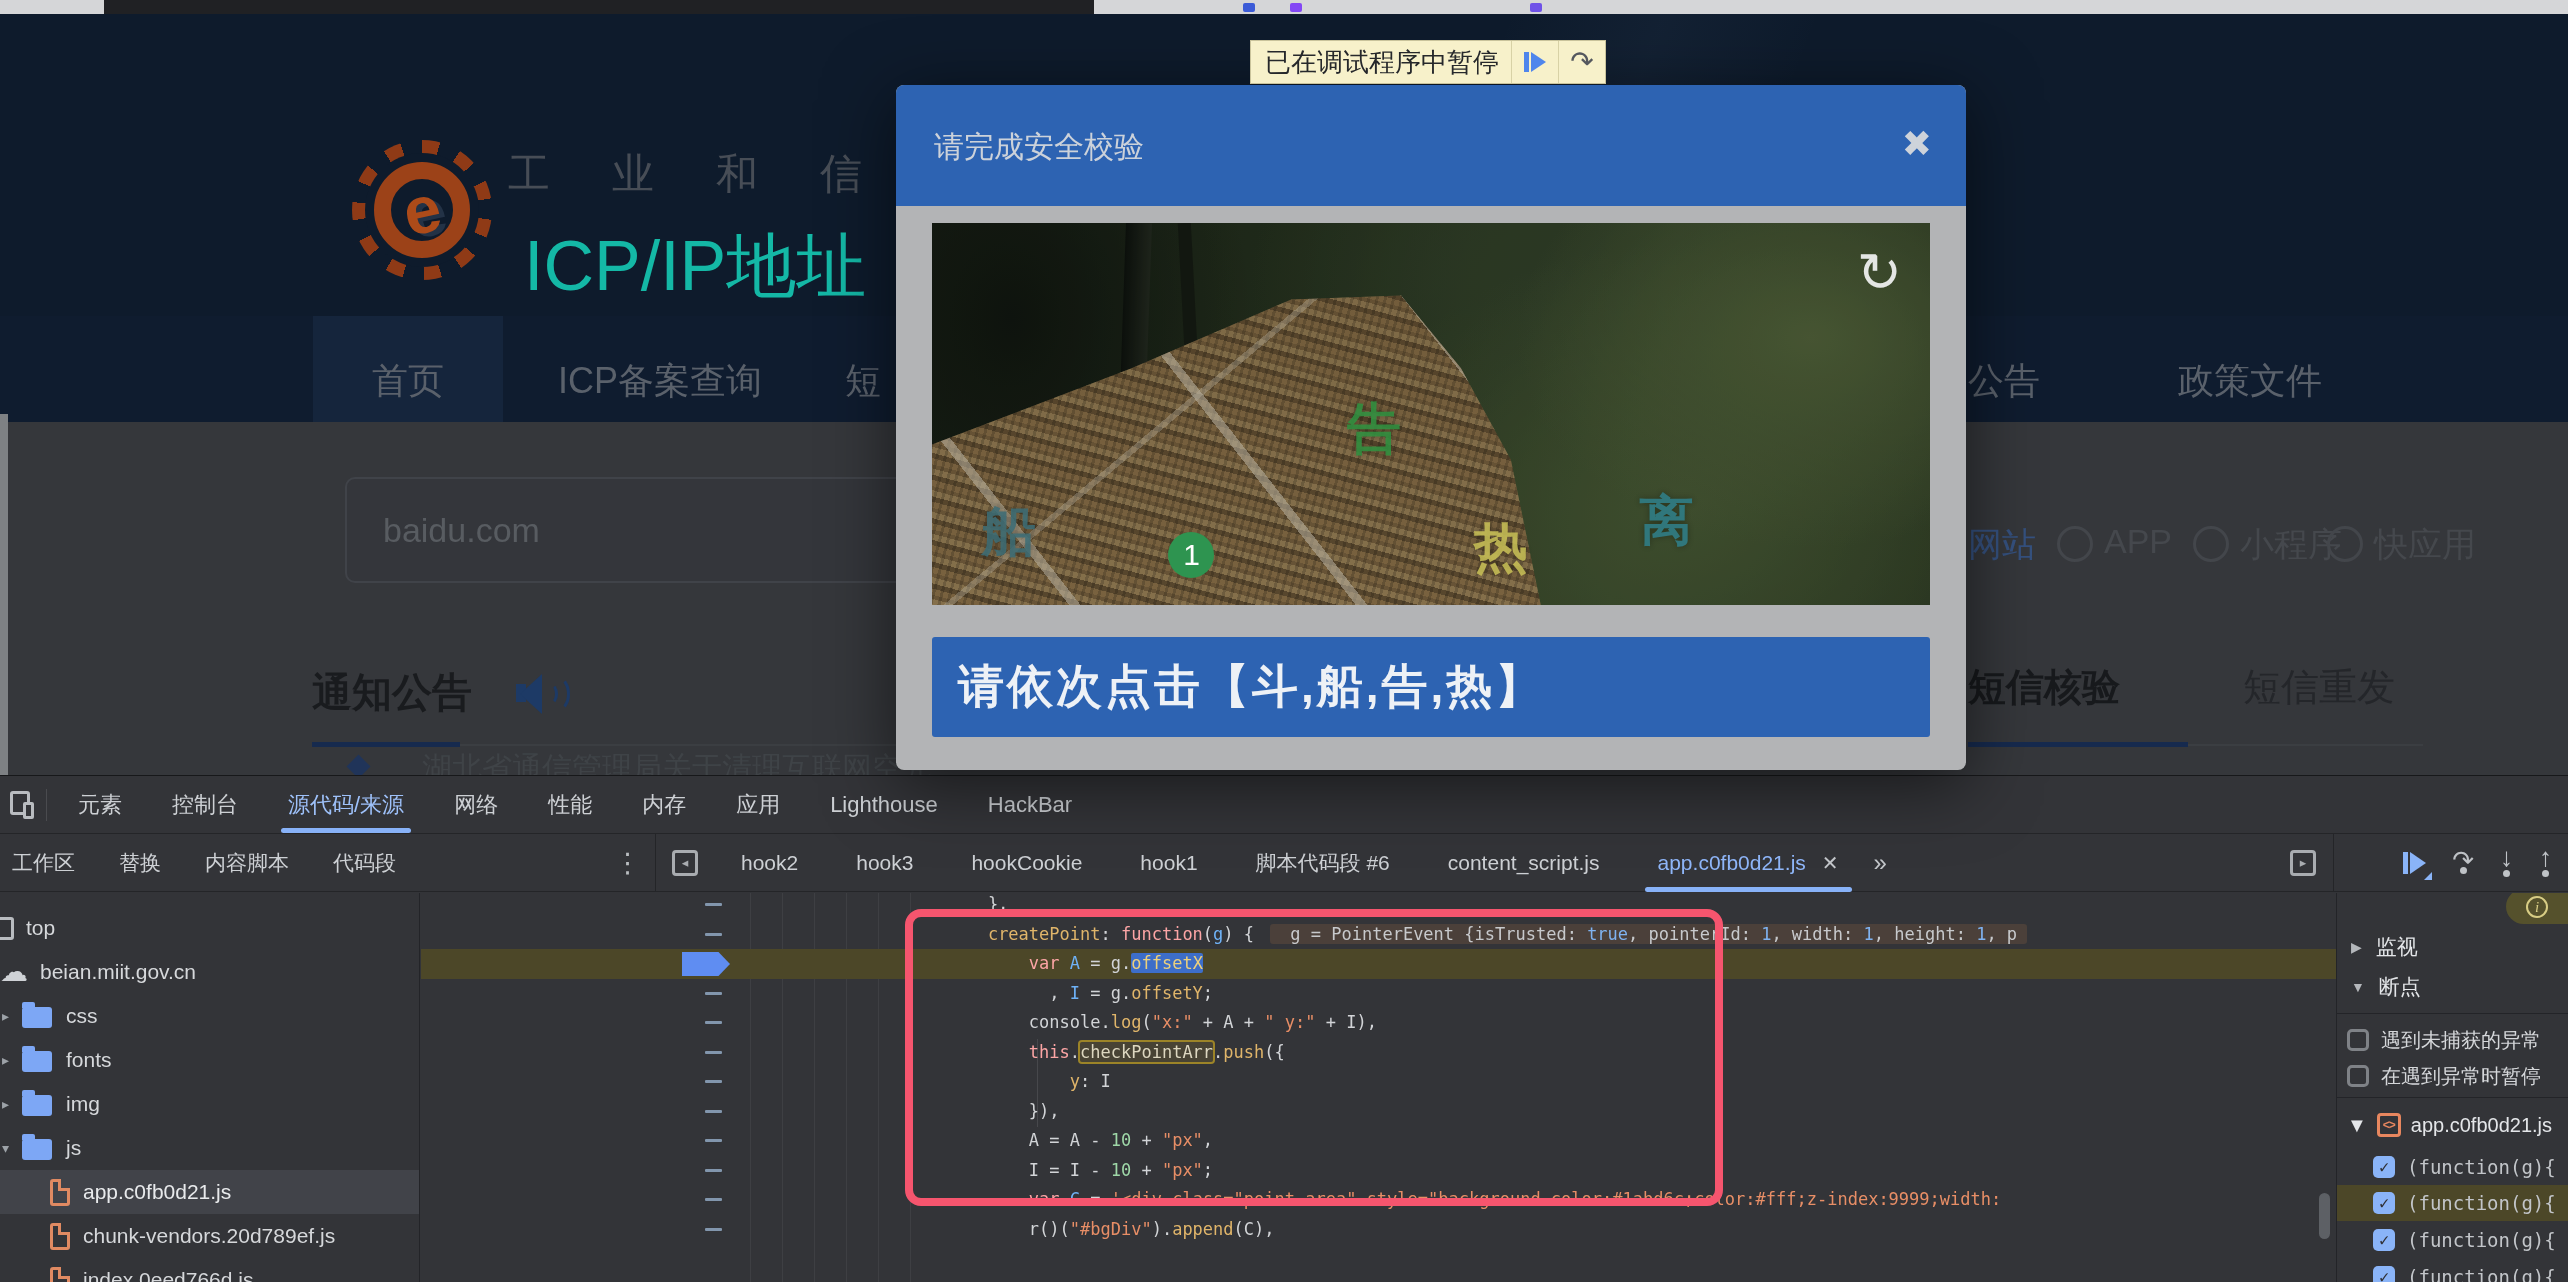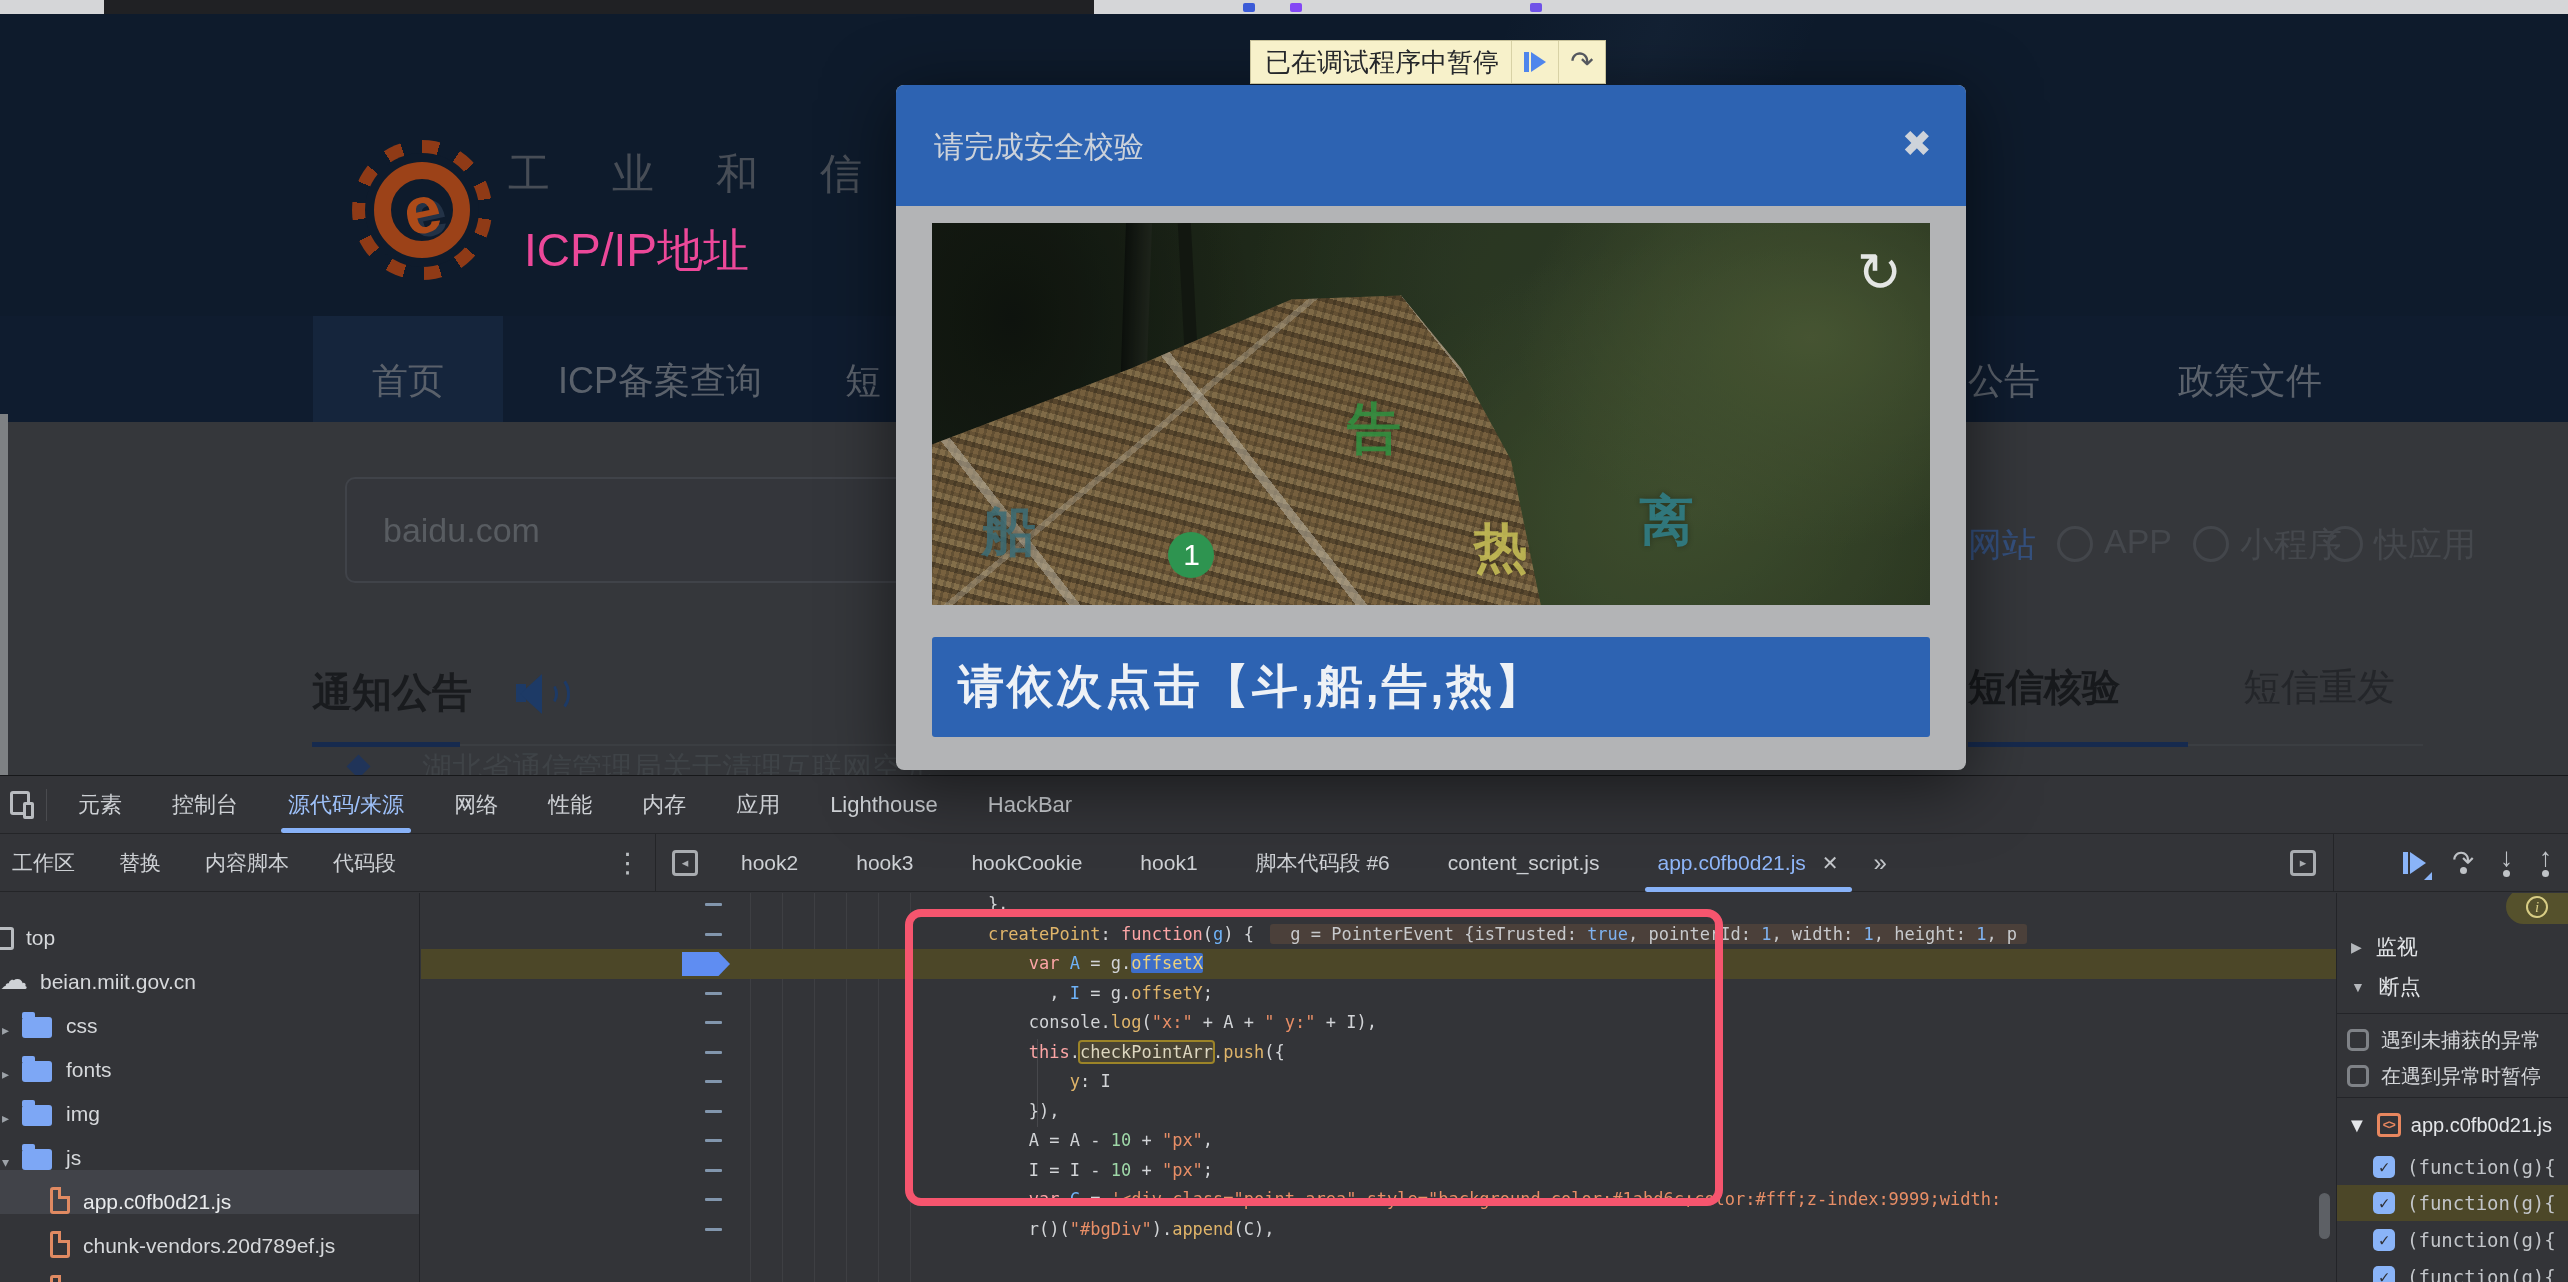--- a/index.html
+++ b/index.html
@@ -12,21 +12,21 @@
   .ext-dot{position:absolute;top:3px;width:12px;height:9px;border-radius:2px;}
 
   
   .site{position:absolute;left:0;top:14px;width:2568px;height:761px;background:#0e1b2c;overflow:hidden;}
   .site .streak{position:absolute;left:900px;top:-80px;width:1400px;height:500px;background:linear-gradient(115deg,transparent 40%,rgba(120,150,190,.05) 50%,transparent 60%);transform:rotate(-4deg);}
   .gear{position:absolute;left:352px;top:126px;width:140px;height:140px;background:repeating-conic-gradient(#8f3a16 0deg 15deg,transparent 15deg 32.7deg);border-radius:50%;}
   .gear:before{content:"";position:absolute;inset:13px;background:#0e1b2c;border-radius:50%;}
   .gear:after{content:"";position:absolute;inset:22px;border:17px solid #9c4218;border-radius:50%;}
   .gear .gear-e{position:absolute;inset:0;display:flex;align-items:center;justify-content:center;font-size:66px;font-weight:bold;color:#ad4b19;transform:rotate(-12deg);text-shadow:5px 4px 0 #233246;z-index:2;}
   .brand-top{position:absolute;left:508px;top:132px;font-size:42px;color:#474d56;letter-spacing:62px;white-space:nowrap;}
-  .brand-title{position:absolute;left:524px;top:206px;font-size:46px;color:#ec4899;letter-spacing:0px;white-space:nowrap;}
+  .brand-title{position:absolute;left:524px;top:206px;font-size:70px;color:#14b8a6;letter-spacing:0px;white-space:nowrap;}
   .nav{position:absolute;left:0;top:302px;width:2568px;height:106px;background:#0f1c2f;}
   .nav-active-bg{position:absolute;left:313px;top:0;width:190px;height:106px;background:#15253c;}
   .nav-item{position:absolute;top:12px;height:106px;display:flex;align-items:center;justify-content:center;font-size:36px;color:#5a616b;white-space:nowrap;}
   .nav-0{left:313px;width:190px;}
   .nav-1{left:520px;width:280px;}
   .nav-2{left:845px;width:120px;justify-content:flex-start;}
   .nav-3{left:1932px;width:190px;justify-content:flex-start;}
   .nav-4{left:2150px;width:200px;}
   .content{position:absolute;left:0;top:408px;width:2568px;height:353px;background:#35373b;}
   .search-box{position:absolute;left:345px;top:55px;width:1545px;height:106px;border:2px solid #404349;border-radius:10px;background:#343īn63b;background:#34363b;}
@@ -121,21 +121,21 @@
   .dbg-resume .tri{width:0;height:0;border-left:16px solid #8ab4f8;border-top:11px solid transparent;border-bottom:11px solid transparent;}
   .dbg-resume .corner{position:absolute;right:-6px;bottom:-6px;width:0;height:0;border-left:8px solid transparent;border-bottom:8px solid #8ab4f8;}
   .dbg-glyph{display:flex;flex-direction:column;align-items:center;line-height:.7;color:#bfc2c6;}
   .dbg-glyph .g{font-size:26px;}
   .dbg-glyph .dot{width:7px;height:7px;border-radius:50%;background:#bfc2c6;margin-top:3px;}
   .dbg-glyph.over .dot{margin-top:-2px;}
 
   .dt-body{position:absolute;left:0;top:117px;width:100%;height:390px;}
   
   .tree{position:absolute;left:0;top:0;width:420px;height:100%;border-right:1px solid #232428;padding-top:13px;overflow:hidden;}
-  .trow{position:relative;height:44px;display:flex;align-items:flex-end;font-size:21px;color:#d6d8db;white-space:nowrap;}
+  .trow{position:relative;height:44px;display:flex;align-items:center;font-size:21px;color:#d6d8db;white-space:nowrap;}
   .trow.sel{background:#414349;color:#e8eaec;}
   .t-arrow{width:16px;margin-left:2px;font-size:14px;color:#9da2a8;flex:none;}
   .i-frame{flex:none;width:18px;height:23px;border:3px solid #b9bcc0;border-radius:3px;margin-left:-4px;margin-right:12px;}
   .i-cloud{flex:none;font-size:28px;color:#cfd2d6;margin-left:0px;margin-right:12px;line-height:1;}
   .i-folder{flex:none;position:relative;width:30px;height:21px;background:#7da7f5;border-radius:3px;margin:3px 14px 0 4px;}
   .i-folder:before{content:"";position:absolute;top:-5px;left:0;width:13px;height:6px;background:#7da7f5;border-radius:2px 2px 0 0;}
   .i-file{flex:none;position:relative;width:20px;height:27px;border:3px solid #e08a62;border-radius:3px;margin-right:13px;}
   .i-file:before{content:"";position:absolute;right:-3px;top:-3px;width:9px;height:9px;background:#333438;border-left:3px solid #e08a62;border-bottom:3px solid #e08a62;}
   .trow.sel .i-file:before{background:#414349;}
   .ind2{padding-left:50px;}

